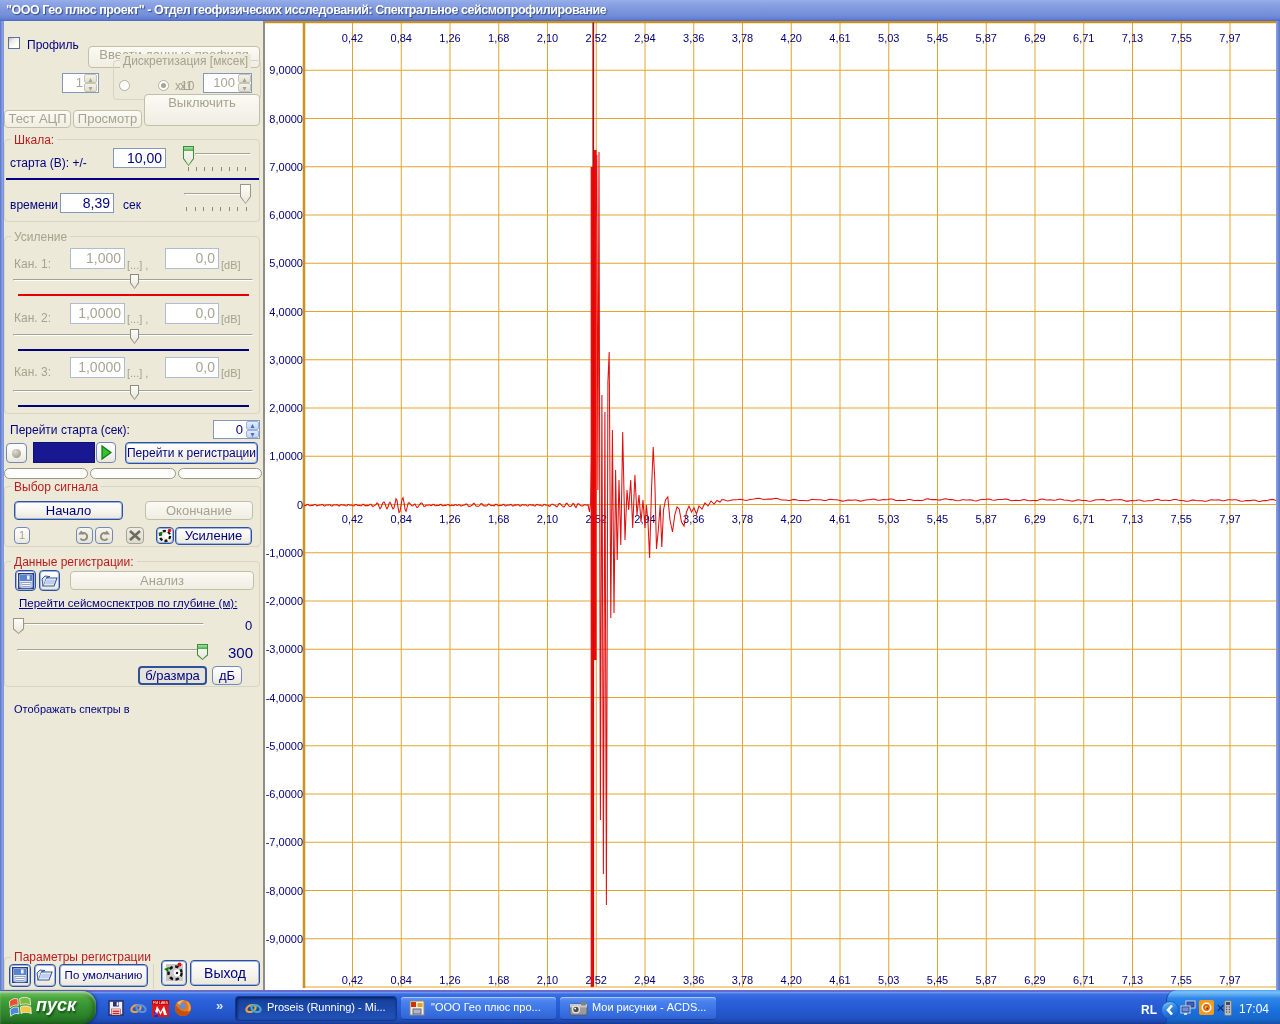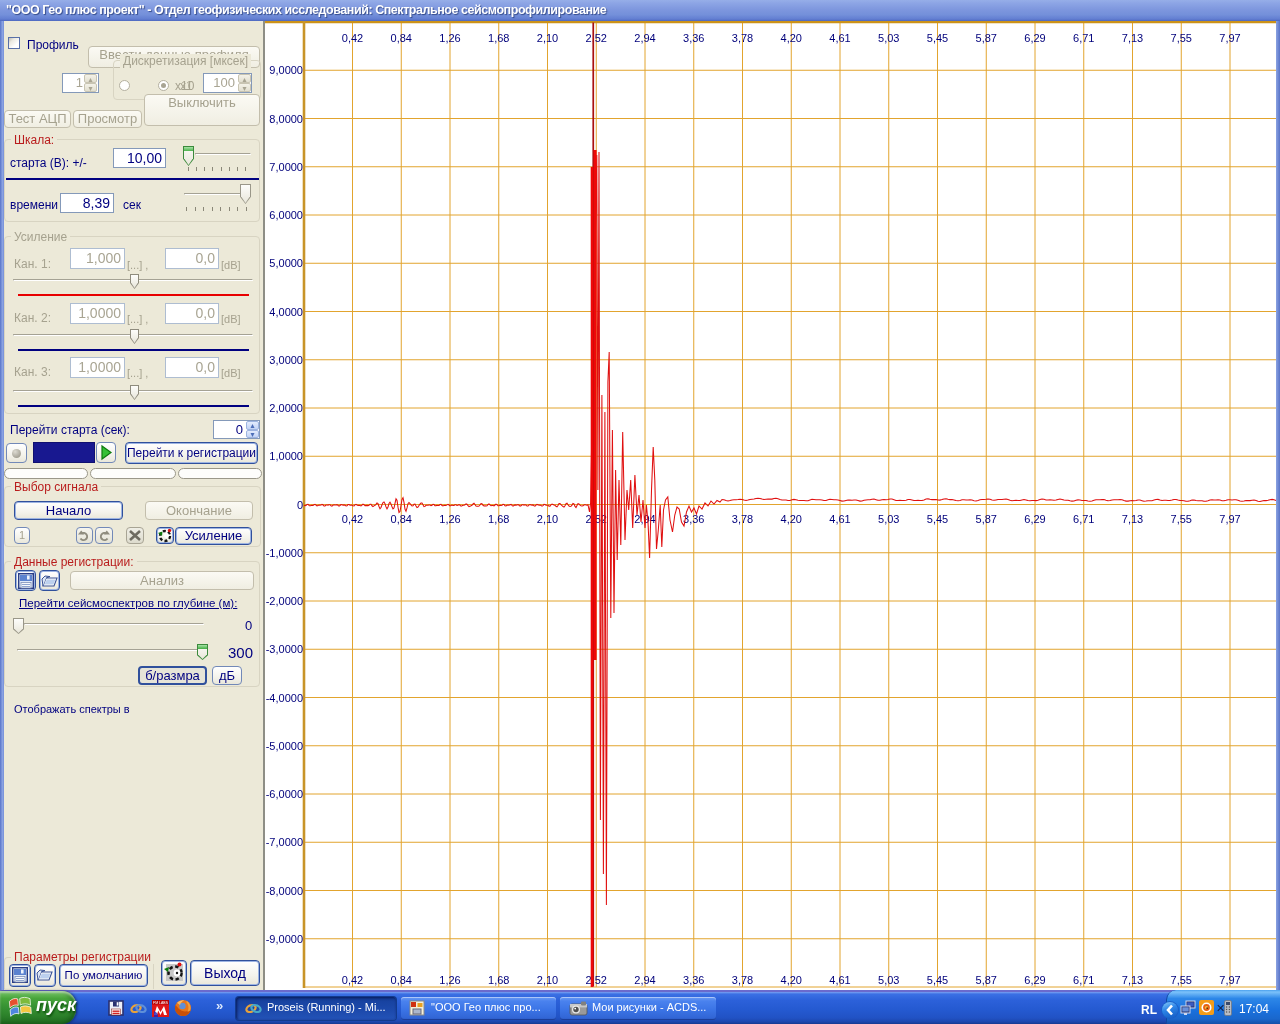--- a/index.html
+++ b/index.html
@@ -43,21 +43,21 @@
 .thumbo{position:absolute;width:11px;height:20px;clip-path:polygon(0 0,100% 0,100% 64%,50% 100%,0 64%);}
 .thumbi{position:absolute;left:1px;top:1px;width:9px;height:18px;clip-path:polygon(0 0,100% 0,100% 62%,50% 100%,0 62%);}
 .sthumbo{position:absolute;width:9px;height:15px;clip-path:polygon(0 0,100% 0,100% 60%,50% 100%,0 60%);background:#8e8b7d;}
 .sthumbi{position:absolute;left:1px;top:1px;width:7px;height:13px;clip-path:polygon(0 0,100% 0,100% 58%,50% 100%,0 58%);
  background:linear-gradient(180deg,#fdfdfb,#e8e6da);}
 .pbar{position:absolute;height:11px;border:1px solid #9a9789;border-radius:6px;background:#fdfdfb;}
 .ticks{position:absolute;display:flex;justify-content:space-between;}
 .ticks i{width:1px;height:4px;background:#8a8778;}
 #taskbar{position:absolute;left:0;top:990px;width:1280px;height:34px;
  background:linear-gradient(180deg,#6a6acd 0%,#6a6acd 5%,#5a82e0 6%,#7aa0f2 4%,#3a70e4 12%,#2c61da 30%,#2459d0 60%,#2152c4 82%,#1c46ad 94%,#15388f 100%);}
-#start{position:absolute;left:0;top:991px;width:76px;height:33px;
+#start{position:absolute;left:0;top:991px;width:96px;height:33px;
  border-radius:0 14px 14px 0;
  background:linear-gradient(180deg,#7fce6e 0%,#48a53c 22%,#389434 45%,#2e852c 70%,#1f6b20 100%);
  box-shadow:inset 0 2px 2px rgba(255,255,255,.45), inset -3px 0 5px rgba(0,40,0,.4), 1px 0 3px rgba(0,0,30,.5);}
 #start .txt{position:absolute;left:36px;top:4px;color:#fff;font-size:18px;font-weight:bold;font-style:italic;
  text-shadow:1px 2px 2px rgba(0,60,0,.7);}
 .tbtn{position:absolute;top:997px;height:23px;border-radius:3px;color:#fff;font-size:11px;
  white-space:nowrap;overflow:hidden;}
 .tbtn.up{background:linear-gradient(180deg,#6b9bf5 0%,#4a82ee 18%,#3b74e6 55%,#3266d6 90%,#2a58c0 100%);
  box-shadow:inset 0 1px 0 rgba(255,255,255,.45), inset 0 -1px 0 rgba(0,20,90,.4);}
 .tbtn.dn{background:linear-gradient(180deg,#16409c 0%,#1d4aac 60%,#2353b8 100%);

